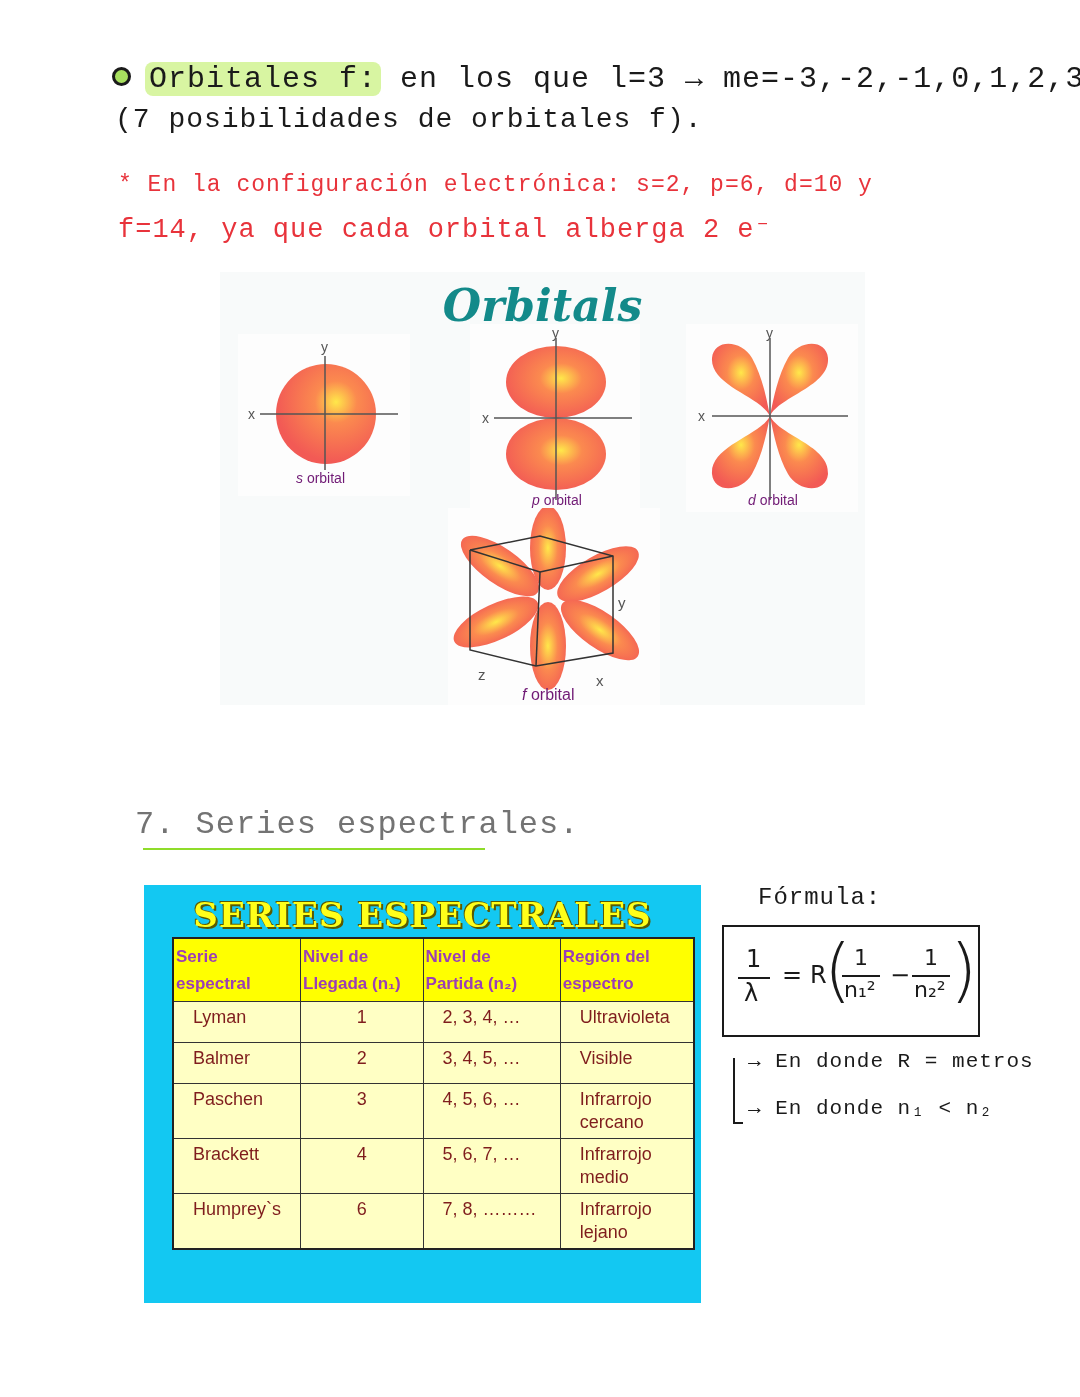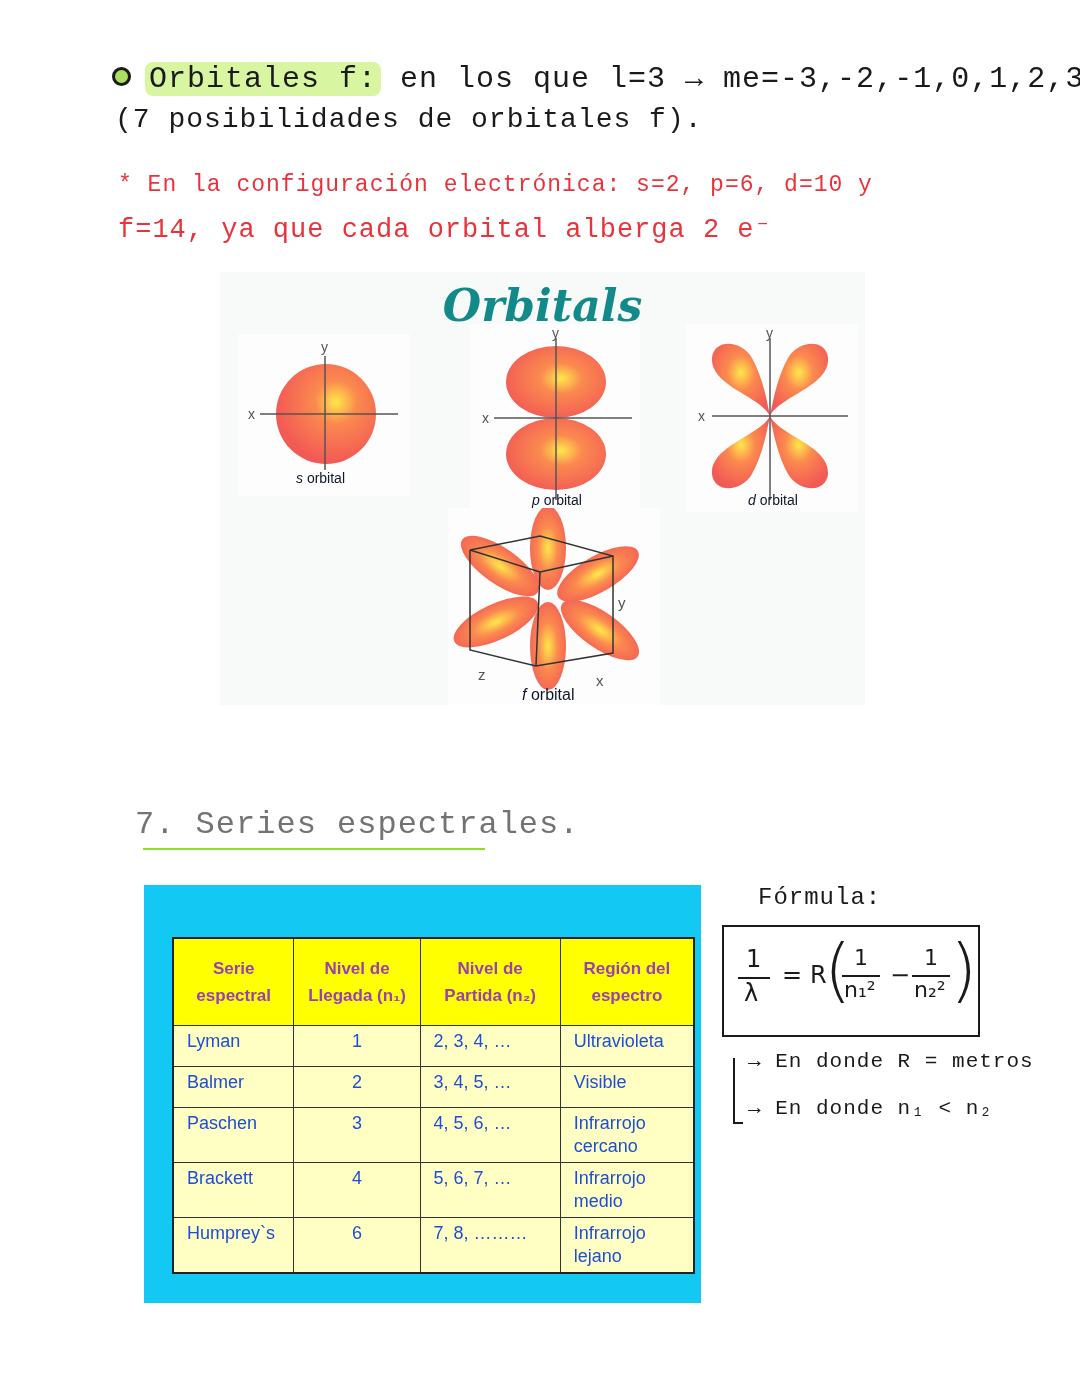--- a/index.html
+++ b/index.html
@@ -14,32 +14,32 @@
   .bullet { display:inline-block; width:13px; height:13px; border:3px solid #1a1a1a; border-radius:50%; background:#a8e05f; vertical-align:middle; margin-right:14px; position:relative; top:-3px;}
   .hl { background:#d8f5a2; border-radius:8px; padding:0 4px; }
 
   #line3 { left:118px; top:172px; font-size:23px; }
   #line4 { left:118px; top:212px; font-size:27px; }
 
   
   #orbitals { position:absolute; left:220px; top:272px; width:645px; height:433px; background:#f8fafa; }
   #orb-title { position:absolute; left:0; width:100%; top:8px; text-align:center; font-family:"DejaVu Serif", serif; font-style:italic; font-weight:bold; font-size:44px; color:#138a8a; }
   .panel { position:absolute; background:#fdfdfd; }
-  .lbl { position:absolute; font-size:14px; color:#0f172a; font-family:"Liberation Sans", sans-serif; }
+  .lbl { position:absolute; font-size:14px; color:#701a75; font-family:"Liberation Sans", sans-serif; }
   .lbl i { font-style:italic; }
 
   #section7 { left:135px; top:806px; font-size:32px; }
   #section7-underline { position:absolute; left:143px; top:848px; width:342px; height:2px; background:#8fdc2a; }
 
   
   #series-box { position:absolute; left:144px; top:885px; width:557px; height:418px; background:#13c8f2; }
   #series-title { position:absolute; left:0; width:100%; top:10px; text-align:center; font-family:"DejaVu Serif", serif; font-weight:bold; font-size:34px; color:#ffff1a; text-shadow:2px 2px 0 #5a5a00, -1px -1px 0 #5a5a00; letter-spacing:1px; }
   #series-table { position:absolute; left:28px; top:52px; width:523px; border-collapse:collapse; font-family:"Liberation Sans", sans-serif; border:2px solid #222; }
-  #series-table th { background:#ffff00; color:#9b3fb5; font-weight:bold; font-size:17px; line-height:27px; padding:16px 2px; border:1px solid #333; text-align:center; }
-  #series-table td { background:#ffffc4; color:#1d4ed8; font-size:18px; line-height:23px; border:1px solid #333; vertical-align:top; padding:4px 13px;margin-left:32px; }
+  #series-table th { background:#ffff00; color:#9b3fb5; font-weight:bold; font-size:17px; line-height:27px; padding:4px 2px; border:1px solid #333; text-align:left; }
+  #series-table td { background:#ffffc4; color:#7f1d1d; font-size:18px; line-height:23px; border:1px solid #333; vertical-align:top; padding:4px 19px;margin-left:32px; }
   #series-table td.c { text-align:center; }
 
   
   #formula-label { left:758px; top:884px; font-size:24px; }
   #formula-box { position:absolute; left:722px; top:925px; width:254px; height:108px; border:2px solid #1a1a1a; }
   .f { position:absolute; font-family:"DejaVu Sans", sans-serif; color:#1a1a1a; }
   .fbar { position:absolute; height:2px; background:#1a1a1a; }
   .paren { position:absolute; font-size:70px; font-weight:200; color:#1a1a1a; font-family:"DejaVu Sans", sans-serif; }
   #bracket { position:absolute; left:733px; top:1058px; width:2px; height:66px; background:#1a1a1a; }
   #bracket-foot { position:absolute; left:733px; top:1122px; width:10px; height:2px; background:#1a1a1a; }
@@ -145,20 +145,21 @@
       <text x="148" y="178" font-size="15" fill="#555" font-family="Liberation Sans, sans-serif">x</text>
     </svg>
     <div class="lbl" style="left:74px;top:178px;font-size:16px;"><i>f</i><span> orbital</span></div>
   </div>
 </div>
 
 <div class="hand green" id="section7">7. Series espectrales.</div>
 <div id="section7-underline"></div>
 
 <div id="series-box">
+  <div id="series-title">SERIES ESPECTRALES</div>
   <table id="series-table">
     <colgroup>
         <col style="width:121px">
         <col style="width:127px">
         <col style="width:141px">
         <col style="width:134px">
       </colgroup>
     <thead>
       <tr>
         <th><span>Serie</span><br><span>espectral</span></th>

